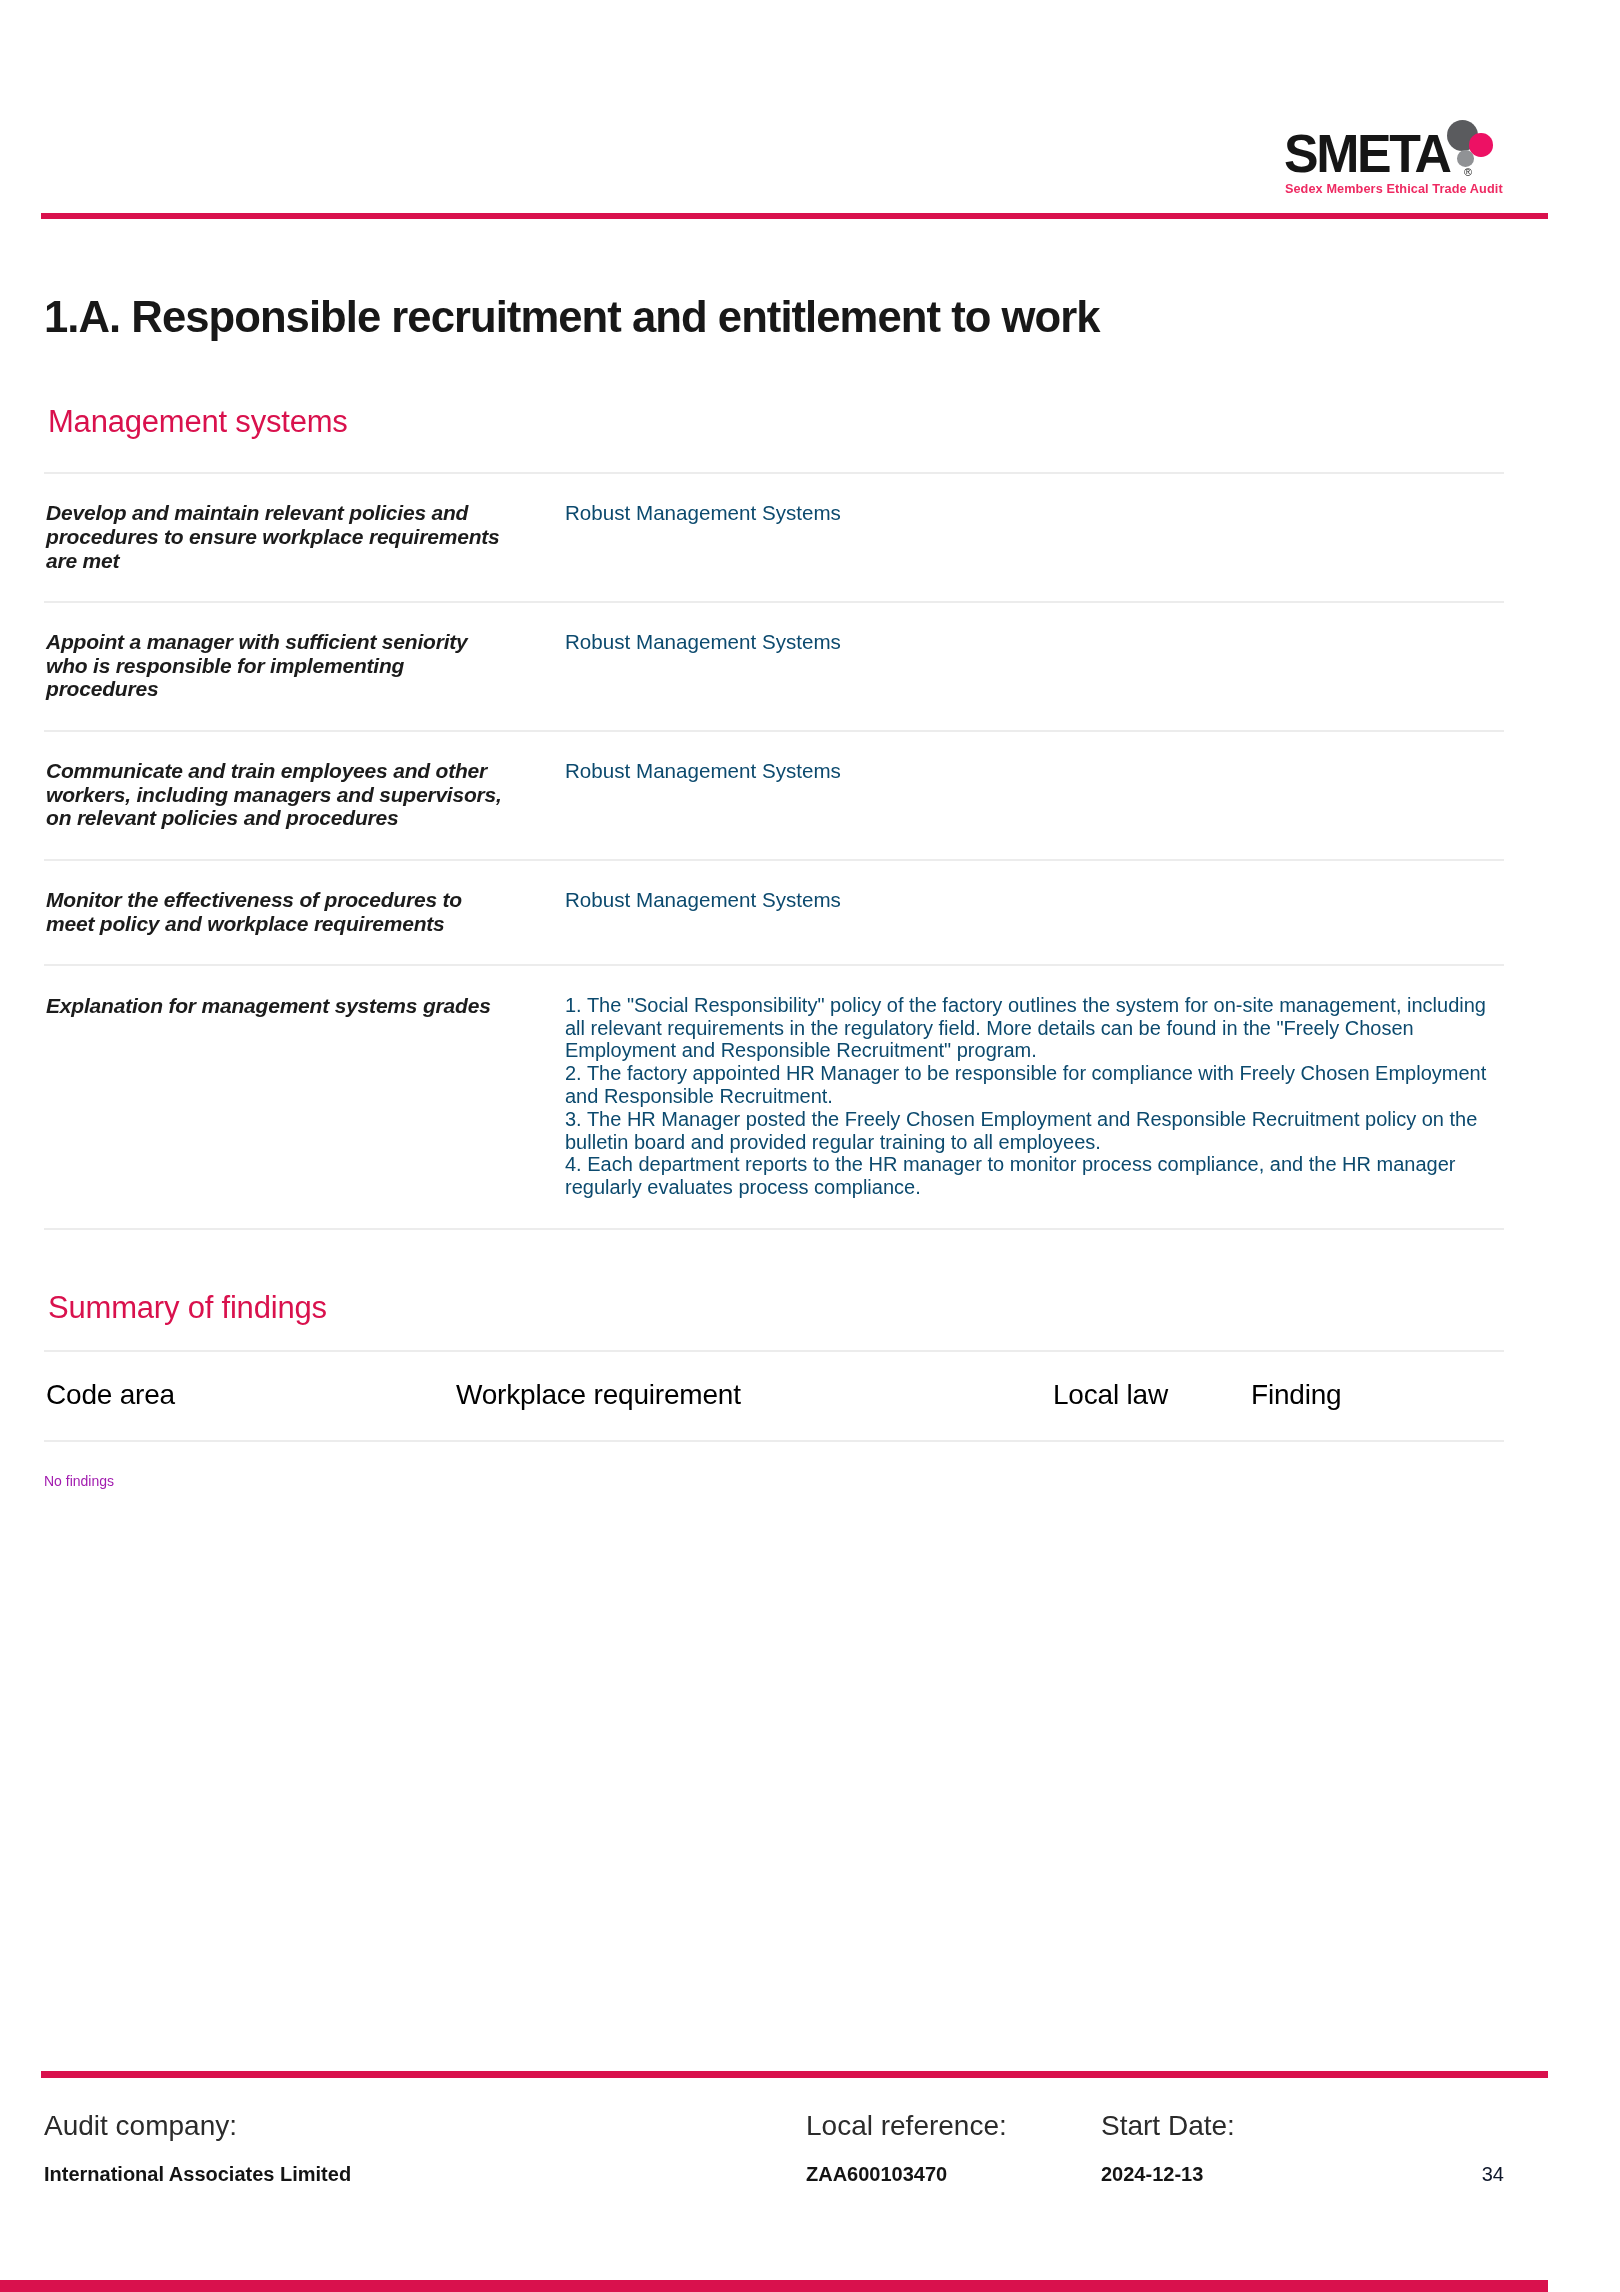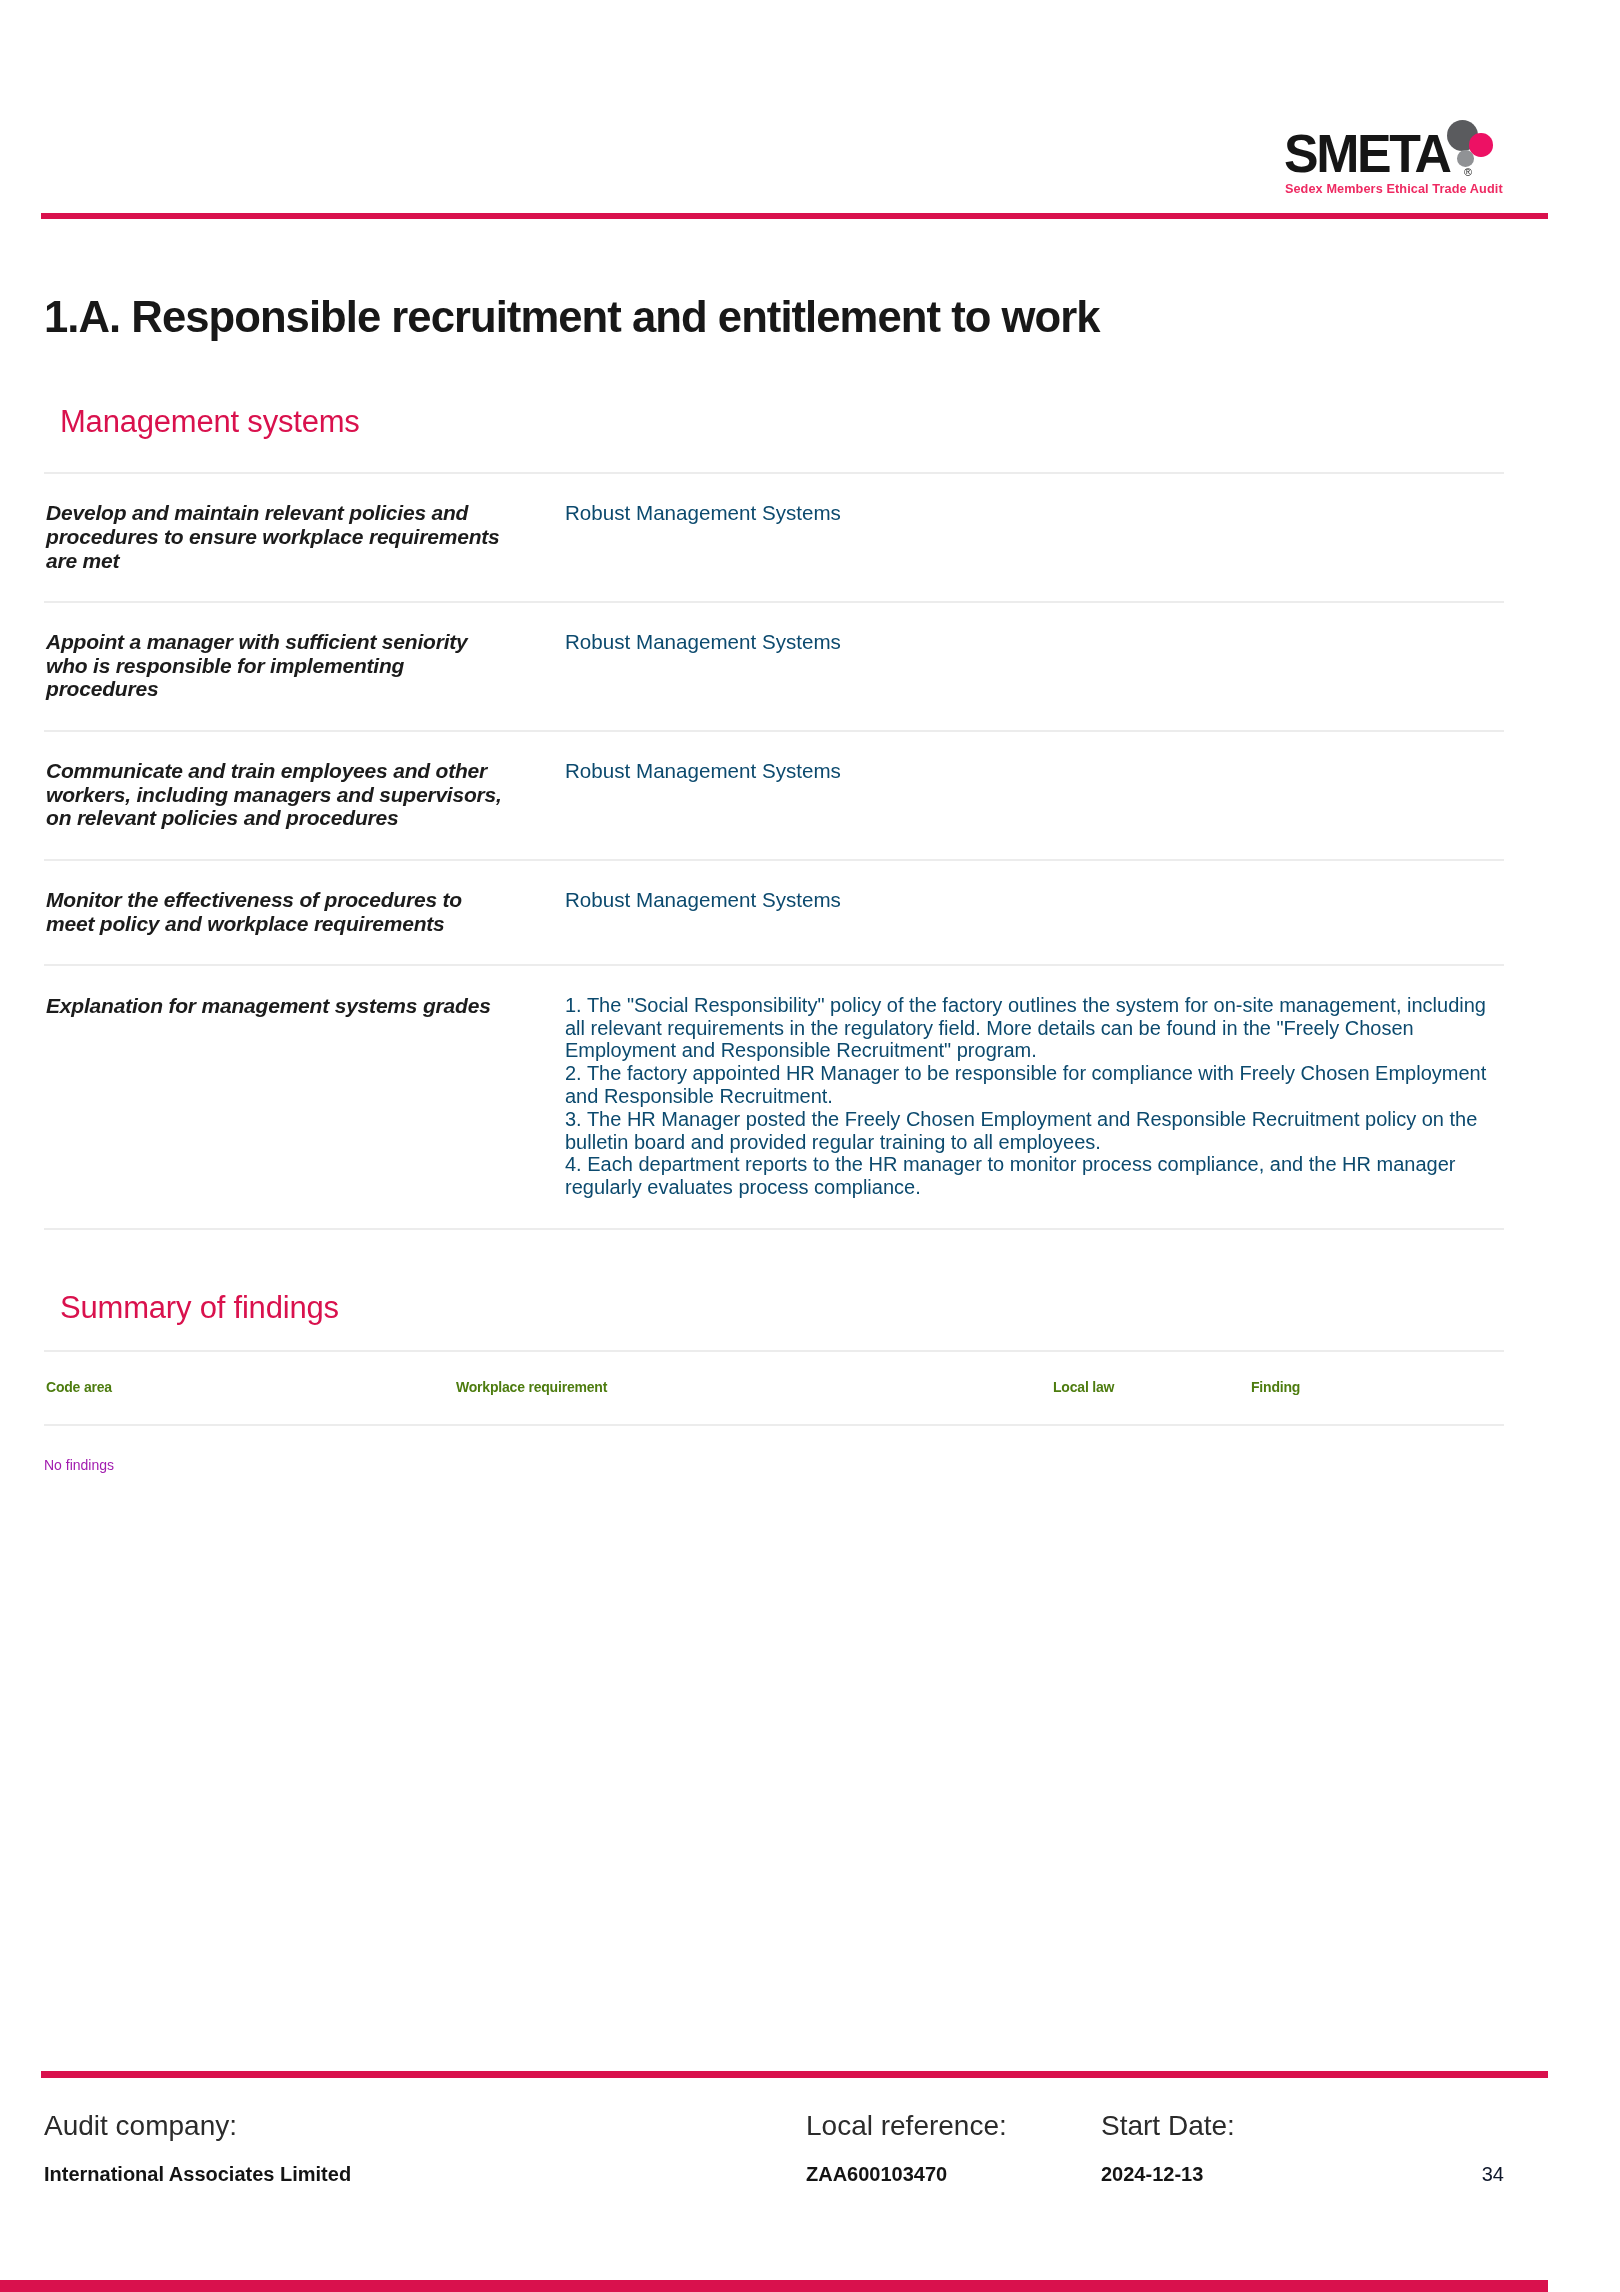--- a/index.html
+++ b/index.html
@@ -32,21 +32,21 @@
   .rule-top{position:absolute;top:213px;left:41px;width:1537px;height:5.9px;background:var(--accent,#D9114D);}
 
   
   .content{padding:290px 44px 0 44px;}
   h1.page-title{
     margin:0;font-size:45px;font-weight:700;line-height:1.2;
     letter-spacing:-1px;color:#181818;
     transform:scaleX(0.97);transform-origin:left center;
   }
   .section-heading{
-    margin:61px 0 0 16px;font-size:31px;font-weight:400;
+    margin:61px 0 0 4px;font-size:31px;font-weight:400;
     letter-spacing:-0.2px;color:var(--accent,#D9114D);line-height:1.1;
   }
   
   .mgmt-table{margin-top:33px;border-top:2px solid #ececec;}
   .mgmt-row{
     display:grid;grid-template-columns:521px 1fr;
     padding:27.4px 0 29px 0;border-bottom:2px solid #ececec;
   }
   .mgmt-label{
     font-size:21px;font-weight:700;line-height:1.12;
@@ -59,22 +59,22 @@
   }
   .mgmt-value.multiline{white-space:pre-line;font-size:20px;line-height:1.14;}
 
   
   .findings-table{margin-top:25.5px;border-top:2px solid #ececec;}
   .findings-header{
     display:grid;grid-template-columns:410px 597px 198px 1fr;
     padding:27.4px 0 29px 0;border-bottom:2px solid #ececec;
   }
   .findings-col{
-    font-size:14px;font-weight:700;letter-spacing:-0.2px;
-    color:#4d7c0f;line-height:1.1;padding-left:2px;
+    font-size:28px;font-weight:400;letter-spacing:-0.2px;
+    color:#000000;line-height:1.1;padding-left:2px;
   }
   .findings-empty{
     padding:31px 0 29px 0;text-align:left;
     font-size:14px;color:#a21caf;
   }
 
   
   .footer{position:absolute;left:0;right:0;top:2071px;height:222px;}
   .footer-rule{position:absolute;top:0;left:41px;width:1537px;height:6.9px;background:var(--accent,#D9114D);}
   .footer-field{position:absolute;top:38px;}

